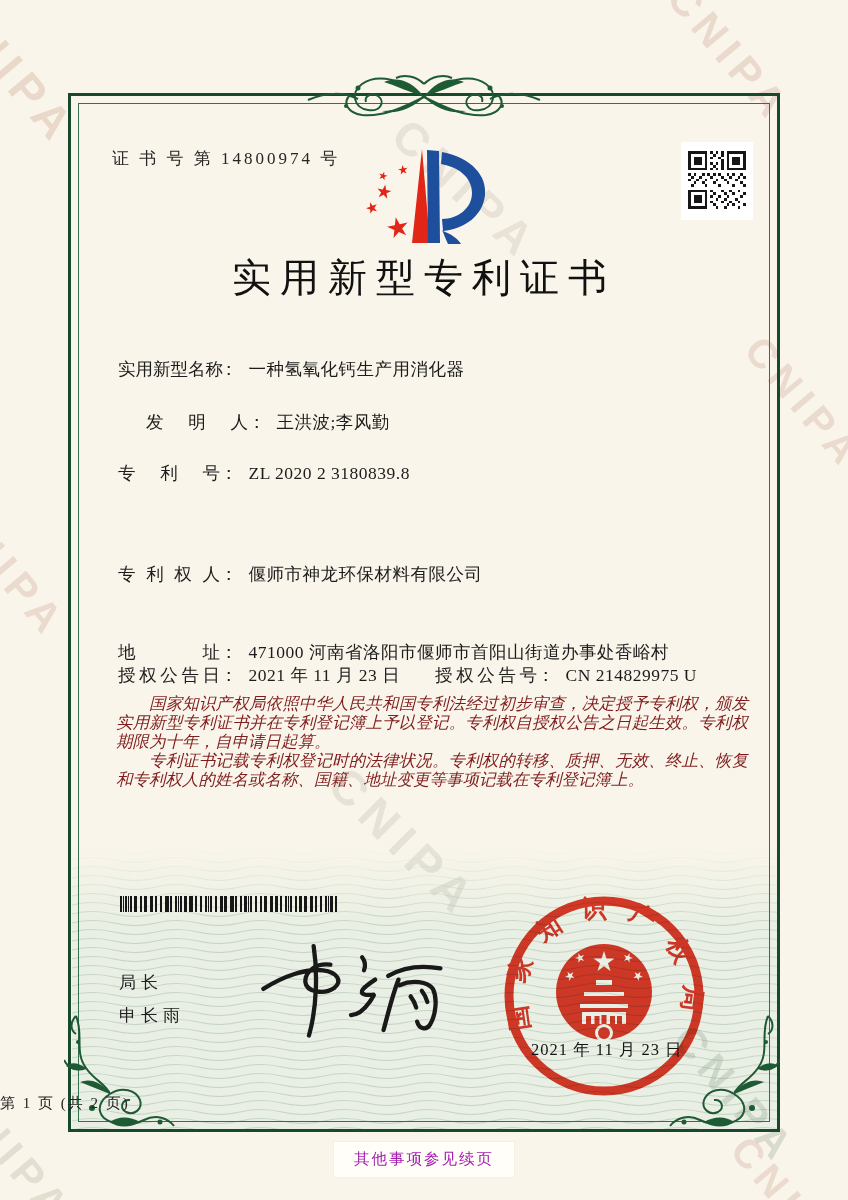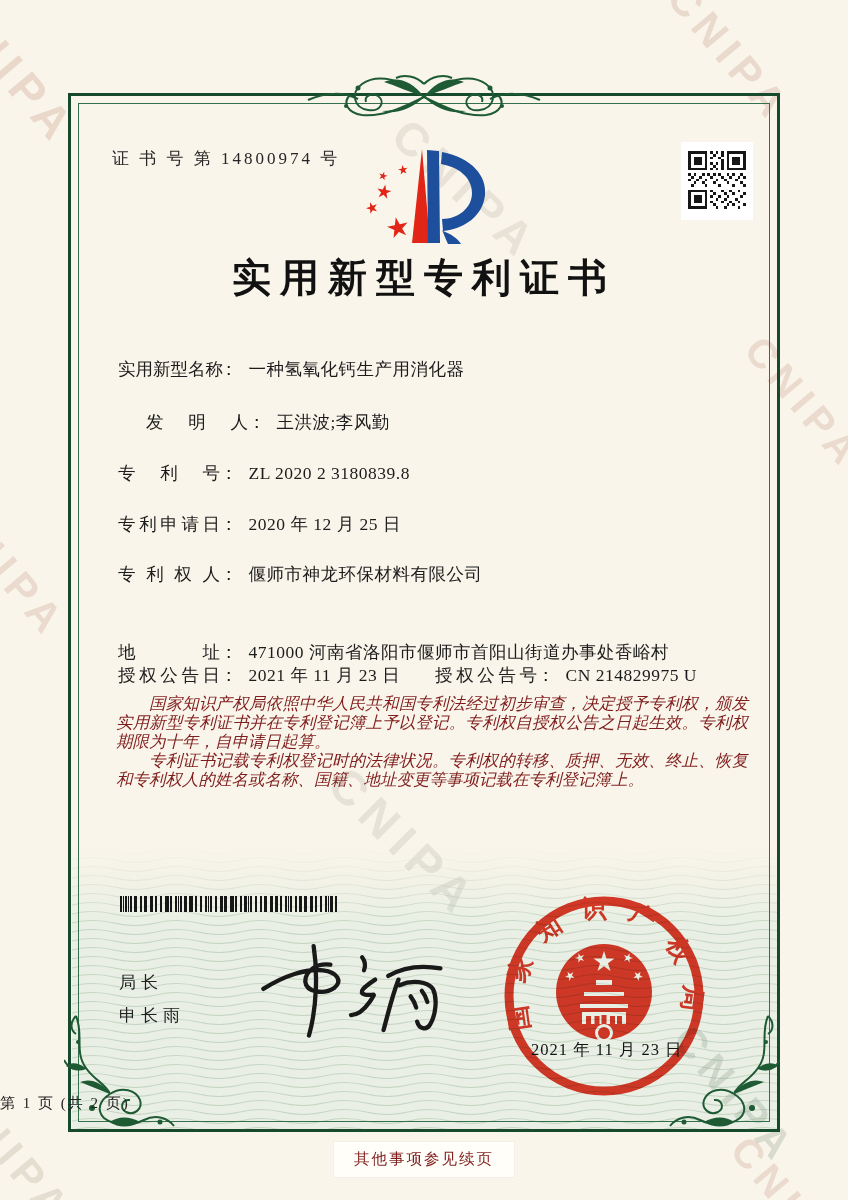--- a/index.html
+++ b/index.html
@@ -23,21 +23,21 @@
     background:linear-gradient(to bottom,#faf5ea 0%,rgba(250,245,234,0) 100%);}
   
   .frame-outer{position:absolute;left:68px;top:93px;width:706px;height:1033px;
     border:3.5px solid #17492c;z-index:3;}
   .frame-inner{position:absolute;left:78px;top:103px;width:690px;height:1017px;
     border:1.3px solid #35704c;z-index:3;}
   .orn{position:absolute;z-index:4;}
   
   .cert-no{position:absolute;left:112px;top:147px;font-size:17px;letter-spacing:3px;color:#262626;z-index:5;}
   .title{position:absolute;left:0;top:251px;width:100%;text-align:center;
-    font-size:39px;font-weight:700;letter-spacing:9px;color:#111;z-index:5;}
+    font-size:39px;font-weight:400;letter-spacing:9px;color:#111;z-index:5;}
   .field{position:absolute;left:118px;font-size:17.5px;z-index:5;white-space:nowrap;}
   .flabel{display:inline-block;width:102px;text-align:justify;text-align-last:justify;text-justify:inter-character;}
   .fcolon{display:inline-block;}
   .fvalue{margin-left:11px;letter-spacing:.5px;}
   .field2{position:absolute;left:435px;font-size:17.5px;z-index:5;white-space:nowrap;}
   .paras{position:absolute;left:116px;top:694px;width:632px;z-index:5;}
   .paras p{margin:0;font-size:16.5px;line-height:19px;text-indent:2em;text-align:justify;color:#7f1d1d;font-style:italic;}
   .barcode{position:absolute;left:120px;top:896px;width:218px;height:16px;z-index:5;
     background-image:
       repeating-linear-gradient(90deg,#161616 0 2px,transparent 2px 5px),
@@ -45,21 +45,21 @@
       repeating-linear-gradient(90deg,transparent 0 3px,#161616 3px 4px,transparent 4px 11px);
   }
   .signer-title{position:absolute;left:119px;top:971px;font-size:17px;letter-spacing:5px;z-index:5;color:#222;}
   .signer-name{position:absolute;left:119px;top:1004px;font-size:17px;letter-spacing:5px;z-index:5;color:#222;}
   .signature{position:absolute;left:250px;top:933px;z-index:5;}
   .seal{position:absolute;left:500px;top:892px;width:208px;height:208px;z-index:6;mix-blend-mode:multiply;opacity:.95;}
   .seal-date{position:absolute;left:531px;top:1039px;font-size:16.5px;letter-spacing:1px;color:#141414;z-index:7;white-space:nowrap;}
   .page-info{position:absolute;left:0;top:1094px;width:100%;text-align:left;font-size:15px;letter-spacing:2px;z-index:5;color:#222;}
   .note-box{position:absolute;left:50%;top:1142px;transform:translateX(-50%);
     background:#fffef8;padding:7px 20px;z-index:5;box-shadow:0 0 0 1px rgba(0,0,0,0.02);}
-  .note-box span{font-size:15.5px;letter-spacing:2px;color:#7f1d1d;}
+  .note-box span{font-size:15.5px;letter-spacing:2px;color:#a21caf;}
   .qr{position:absolute;left:681px;top:142px;width:72px;height:78px;background:#ffffff;z-index:5;}
   .logo{position:absolute;left:352px;top:136px;z-index:5;}
 </style>
 </head>
 <body>
 
 <div class="page">
 
   <div class="band">
     <svg width="705" height="286">
@@ -185,23 +185,20 @@
   <div class="title">实用新型专利证书</div>
 
   <div class="field" style="top:357px;">
     <span class="flabel">实用新型名称</span><span class="fcolon">：</span><span class="fvalue">一种氢氧化钙生产用消化器</span>
   </div>
   <div class="field" style="top:410px;margin-left:28px;">
     <span class="flabel">发明人</span><span class="fcolon">：</span><span class="fvalue">王洪波;李风勤</span>
   </div>
   <div class="field" style="top:461px;">
     <span class="flabel">专利号</span><span class="fcolon">：</span><span class="fvalue">ZL 2020 2 3180839.8</span>
-  </div>
-  <div class="field" style="top:512px;">
-    <span class="flabel">专利申请日</span><span class="fcolon">：</span><span class="fvalue">2020 年 12 月 25 日</span>
   </div>
   <div class="field" style="top:562px;">
     <span class="flabel">专利权人</span><span class="fcolon">：</span><span class="fvalue">偃师市神龙环保材料有限公司</span>
   </div>
   <div class="field" style="top:640px;">
     <span class="flabel">地址</span><span class="fcolon">：</span><span class="fvalue">471000 河南省洛阳市偃师市首阳山街道办事处香峪村</span>
   </div>
   <div class="field" style="top:663px;">
     <span class="flabel">授权公告日</span><span class="fcolon">：</span><span class="fvalue">2021 年 11 月 23 日</span>
   </div>

